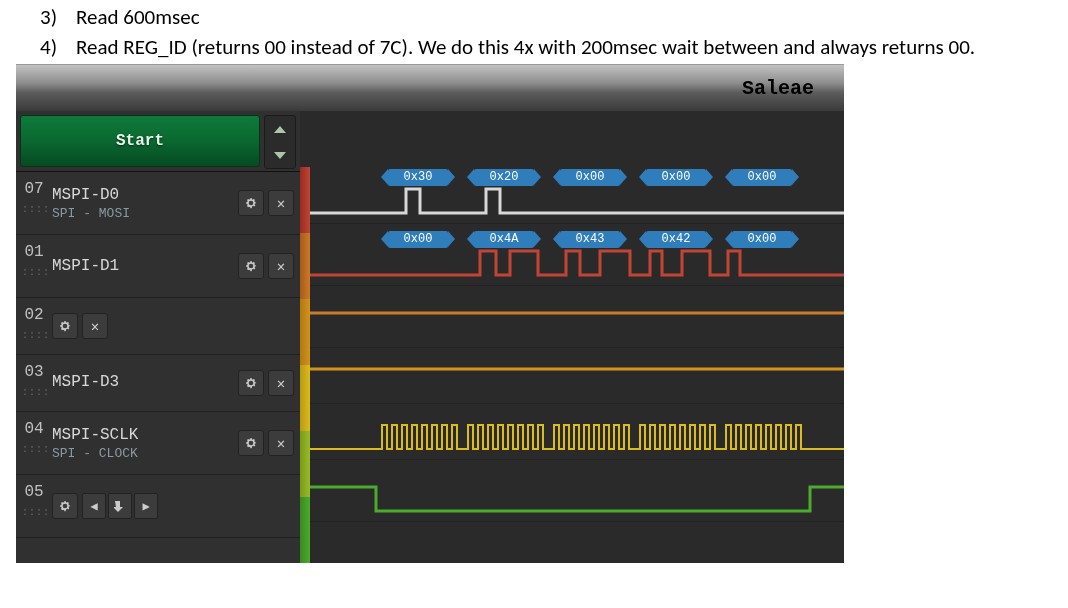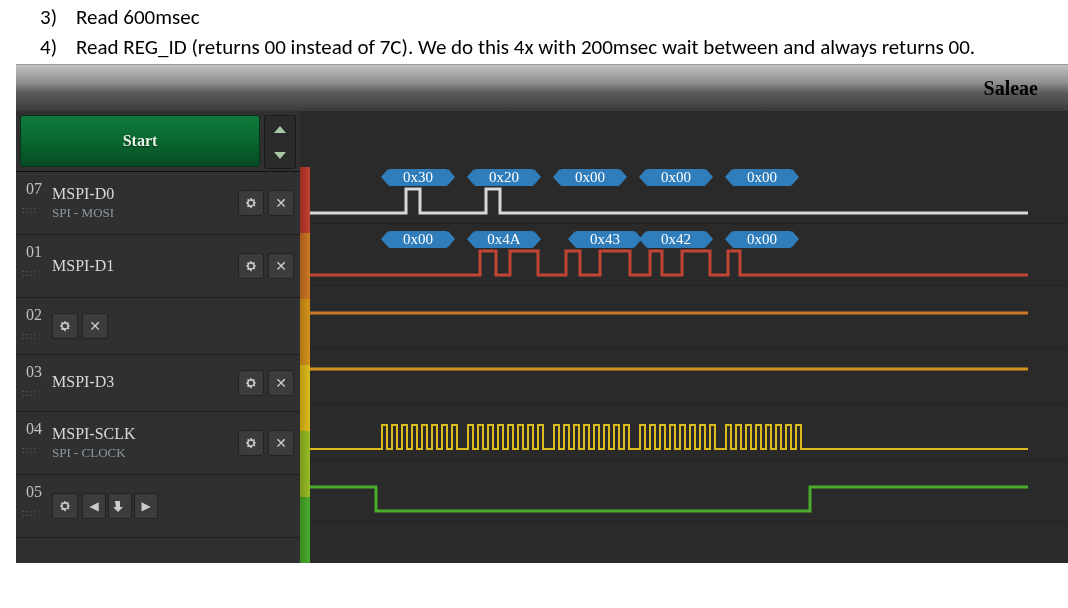--- a/index.html
+++ b/index.html
@@ -24,26 +24,26 @@
   .doc-num {
     width: 36px;
     font-family: Calibri, Arial, sans-serif;
   }
   .doc-body {
     flex: 1;
   }
 
   .app-window {
     position: relative;
-    width: 1052px;
+    width: 828px;
     height: 498px;
     margin-left: 16px;
     margin-top: 4px;
     background: #1a1a1a;
-    font-family: Liberation Serif, serif;
+    font-family: Liberation Mono, monospace;
     overflow: hidden;
     border-top: 1px solid #999;
   }
 
   .titlebar {
     position: absolute;
     top: 0; left: 0; right: 0;
     height: 46px;
     background: linear-gradient(to bottom, #c2c2c2 0%, #8c8c8c 40%, #5c5c5c 60%, #3a3a3a 100%);
     display: flex;
@@ -256,21 +256,21 @@
   }
 
   
   .tag-row { position:absolute; top:2px; left:0; right:0; height:18px;}
   .tag {
     position:absolute;
     top:0;
     height:17px;
     background:#2f7dbb;
     color:#fff;
-    font-size:15px;
+    font-size:12px;
     line-height:17px;
     text-align:center;
     border-radius:2px;
     padding: 0 2px;
   }
   .tag::before, .tag::after {
     content:"";
     position:absolute;
     top:0;
     width:0;height:0;
@@ -445,21 +445,21 @@
         </div>
         <svg class="sig" viewBox="0 0 718 30" preserveAspectRatio="none">
           <path d="M0 28 H78 M78 28 H96 V4 H110 V28 H164 M164 28 H176 V4 H190 V28 H718" fill="none" stroke="#d8d8d8" stroke-width="3"></path>
         </svg>
       </div>
 
       <div class="track ch-tall" style="top:118px;">
         <div class="tag-row">
           <span class="tag" style="left:78px; width:56px;">0x00</span>
           <span class="tag" style="left:164px;width:56px;">0x4A</span>
-          <span class="tag" style="left:265px;width:56px;text-align:center;">0x43</span>
+          <span class="tag" style="left:250px;width:56px;text-align:center;">0x43</span>
           <span class="tag" style="left:336px;width:56px;">0x42</span>
           <span class="tag" style="left:422px;width:56px;">0x00</span>
         </div>
         <svg class="sig" viewBox="0 0 718 30" preserveAspectRatio="none">
           <path d="M0 28 H170 V4 H186 V28 H200 V4 H228 V28 H256 V4 H270 V28 H290 V4 H320 V28 H340 V4 H352 V28 H372 V4 H400 V28 H418 V4 H430 V28 H718" fill="none" stroke="#c24434" stroke-width="3"></path>
         </svg>
       </div>
 
       <div class="track" style="top:180px;">
         <svg class="sig" viewBox="0 0 718 30" preserveAspectRatio="none">

